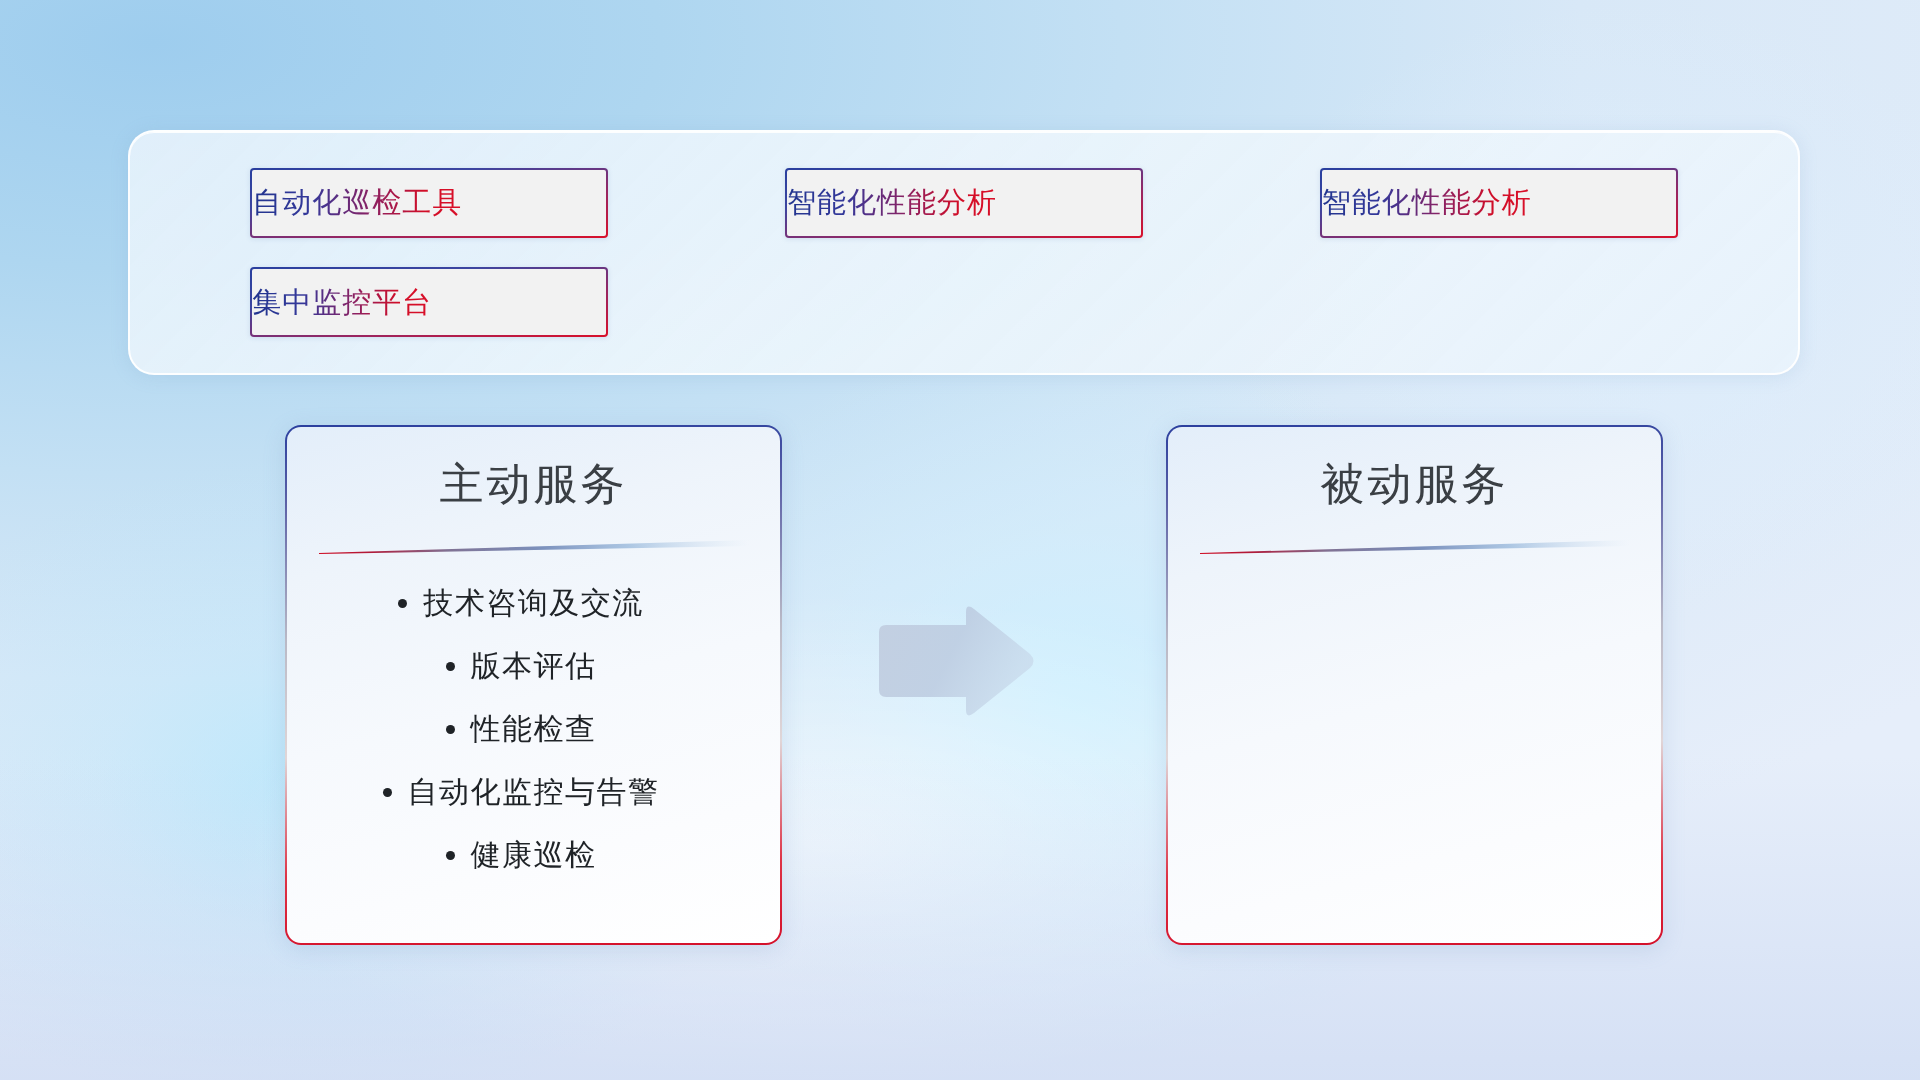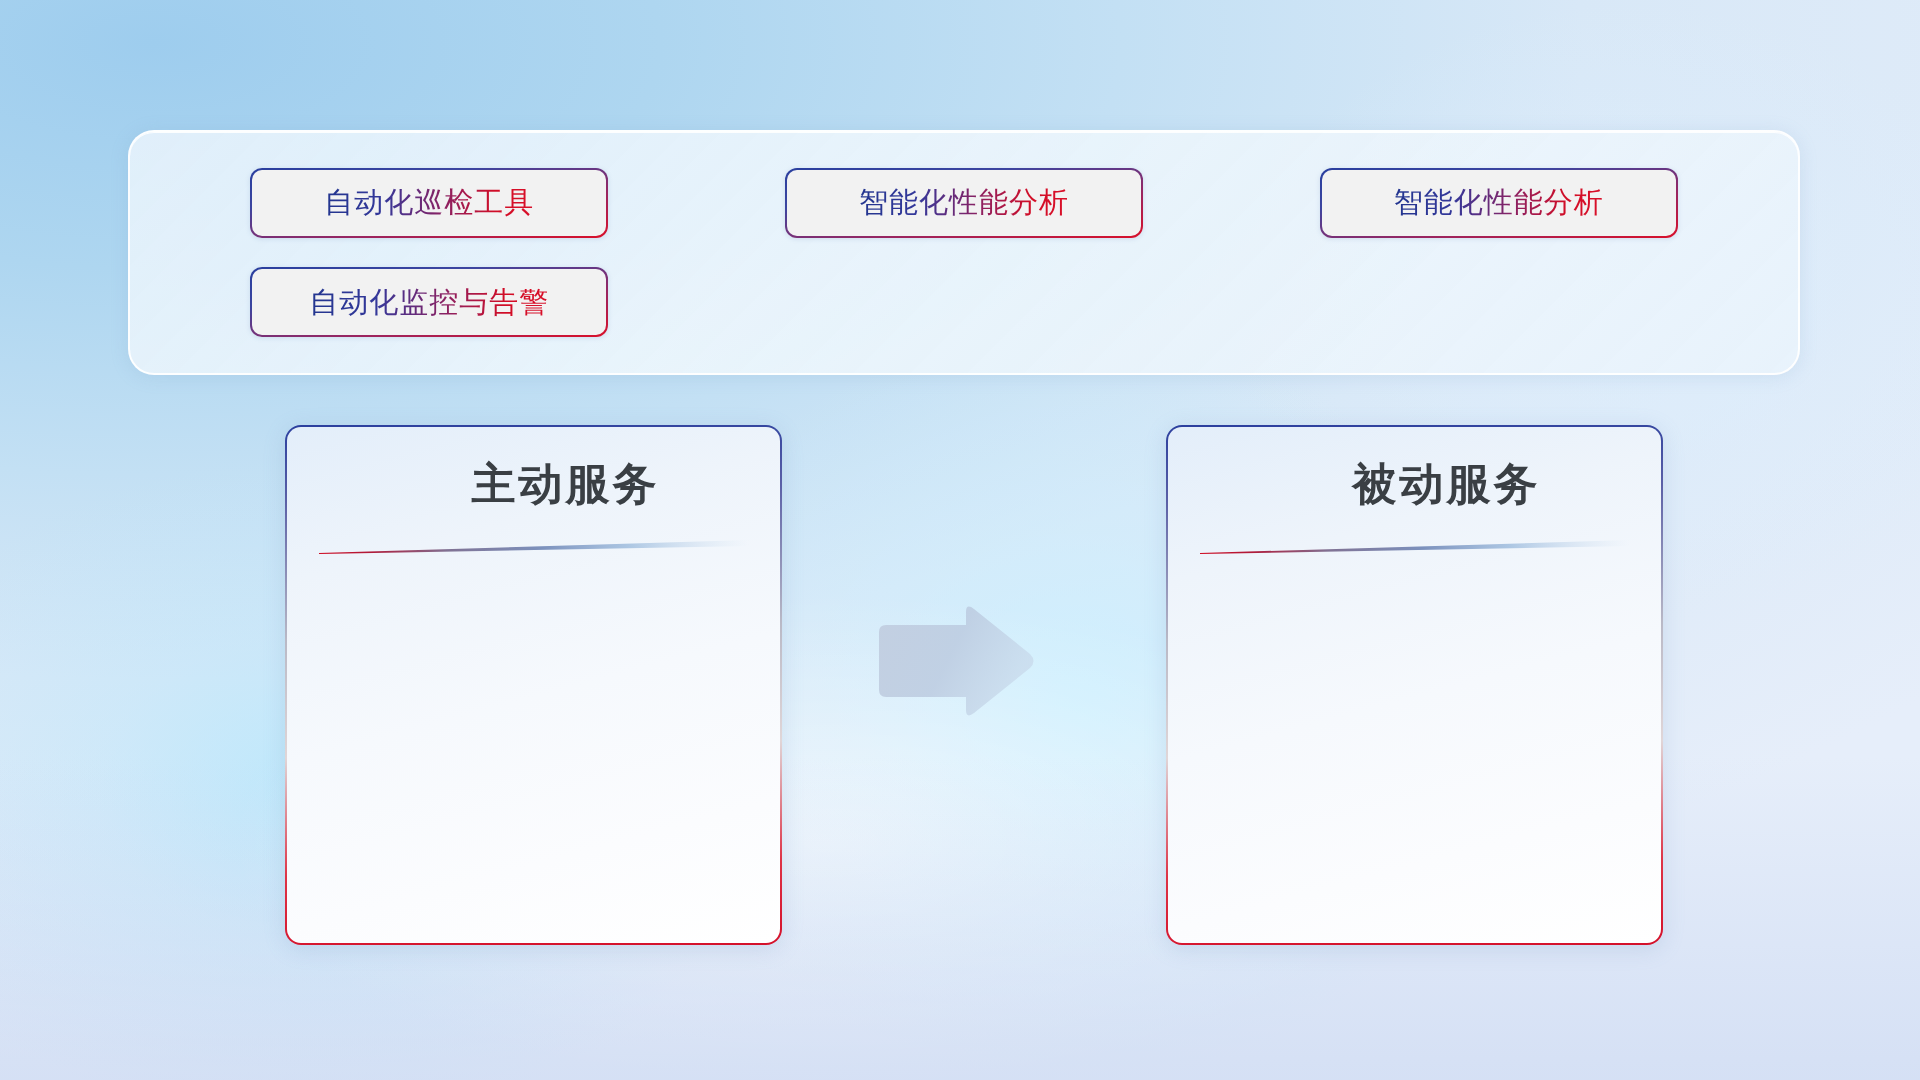--- a/index.html
+++ b/index.html
@@ -51,22 +51,22 @@
     display:grid;
     grid-template-columns:repeat(3, 1fr);
     grid-template-rows:repeat(2, 1fr);
     column-gap:76px; row-gap:14px;
     padding:28px 70px;
     align-items:center; justify-items:center;
   }
   .pill {
     position:relative;
     width:358px; height:70px;
-    border-radius:12px;
-    display:flex; align-items:center; justify-content:center;
+    border-radius:4px;
+    display:flex; align-items:center; 
     background:linear-gradient(#f2f2f2,#f2f2f2) padding-box,
                linear-gradient(170deg, #2a3f9e 0%, #3c45a0 30%, #9a2560 66%, #d9102a 100%) border-box;
     border:2px solid transparent;
     box-shadow:0 1px 5px rgba(90,120,170,0.18);
   }
   .pill-label {
     font-size:29px; font-weight:400; letter-spacing:1px; line-height:1;
     background:linear-gradient(to right, #22358f 0%, #34389a 28%, #8e2060 58%, #d20d26 82%, #d9102a 100%);
     -webkit-background-clip:text; background-clip:text;
     -webkit-text-fill-color:transparent; color:transparent;
@@ -82,23 +82,22 @@
     border:2px solid transparent;
     box-shadow:0 4px 22px rgba(110,145,190,0.20);
     overflow:hidden;
   }
   #card-active  { left:285px; }
   #card-passive { left:1166px; }
 
   .card-title {
     position:absolute; top:28px; left:0; width:100%;
     text-align:center;
-    font-size:44px; font-weight:700; letter-spacing:3px;
+    font-size:44px; font-weight:400; letter-spacing:3px;
     color:#3a3f44;
-    margin-left:32px;
   }
   .card-divider {
     position:absolute; top:113px; left:32px; width:430px; height:14px;
   }
   .card-divider svg { display:block; width:100%; height:100%; }
 
   .card-list {
     position:absolute; top:148px; left:0; width:100%;
     display:flex; flex-direction:column; align-items:center;
     gap:27px;
@@ -137,21 +136,21 @@
 
     <div class="pill">
       <span class="pill-label">智能化性能分析</span>
     </div>
 
     <div class="pill">
       <span class="pill-label">智能化性能分析</span>
     </div>
 
     <div class="pill">
-      <span class="pill-label">自动化监控与告警</span>
+      <span class="pill-label">集中监控平台</span>
     </div>
 
 
   </div>
 </section>
 
 <section class="card" id="card-active">
   <h2 class="card-title">主动服务</h2>
 
   <div class="card-divider">
@@ -163,20 +162,27 @@
           <stop offset="30%" stop-color="#7a6b8e" stop-opacity="0.95"></stop>
           <stop offset="52%" stop-color="#6f86b6" stop-opacity="0.9"></stop>
           <stop offset="72%" stop-color="#8fb2d8" stop-opacity="0.7"></stop>
           <stop offset="100%" stop-color="#c9dcef" stop-opacity="0"></stop>
         </linearGradient>
       </defs>
       <path d="M0,13 L430,0 L430,6 L0,14 Z" fill="url(#divGradA)"></path>
     </svg>
   </div>
 
+  <ul class="card-list">
+    <li class="card-list-item">技术咨询及交流</li>
+    <li class="card-list-item">版本评估</li>
+    <li class="card-list-item">性能检查</li>
+    <li class="card-list-item">自动化监控与告警</li>
+    <li class="card-list-item">健康巡检</li>
+  </ul>
 </section>
 
 <div id="flow-arrow">
   <svg viewBox="0 0 165 118" aria-hidden="true">
     <defs>
       <linearGradient id="arrowGrad" x1="0" y1="0" x2="1" y2="0.35">
         <stop offset="0%" stop-color="#c2cee0" stop-opacity="0.95"></stop>
         <stop offset="55%" stop-color="#bccbe0" stop-opacity="0.85"></stop>
         <stop offset="100%" stop-color="#c7d8ea" stop-opacity="0.72"></stop>
       </linearGradient>

